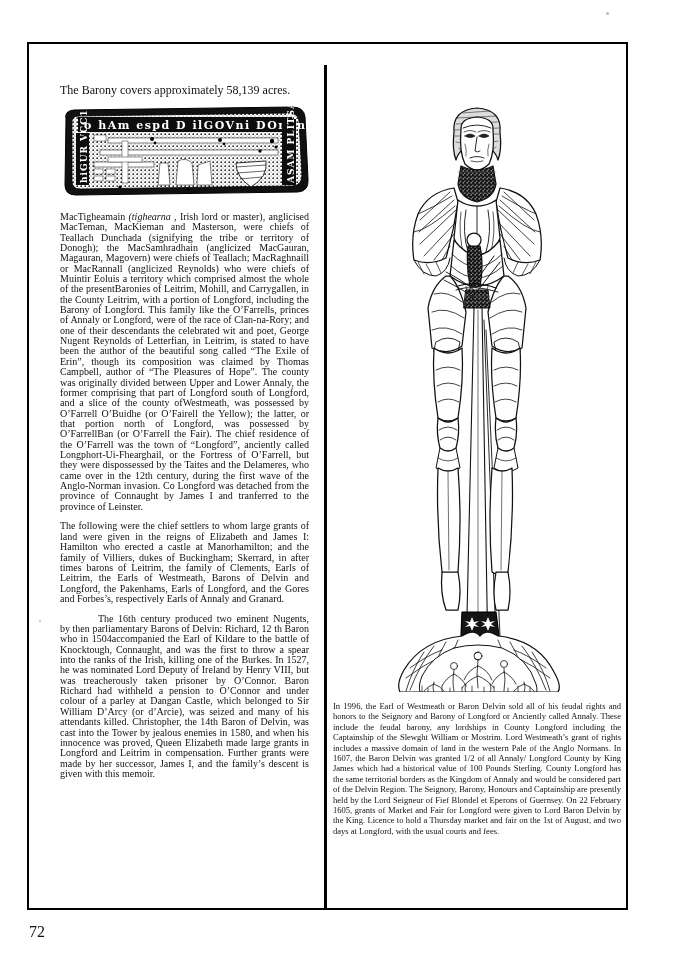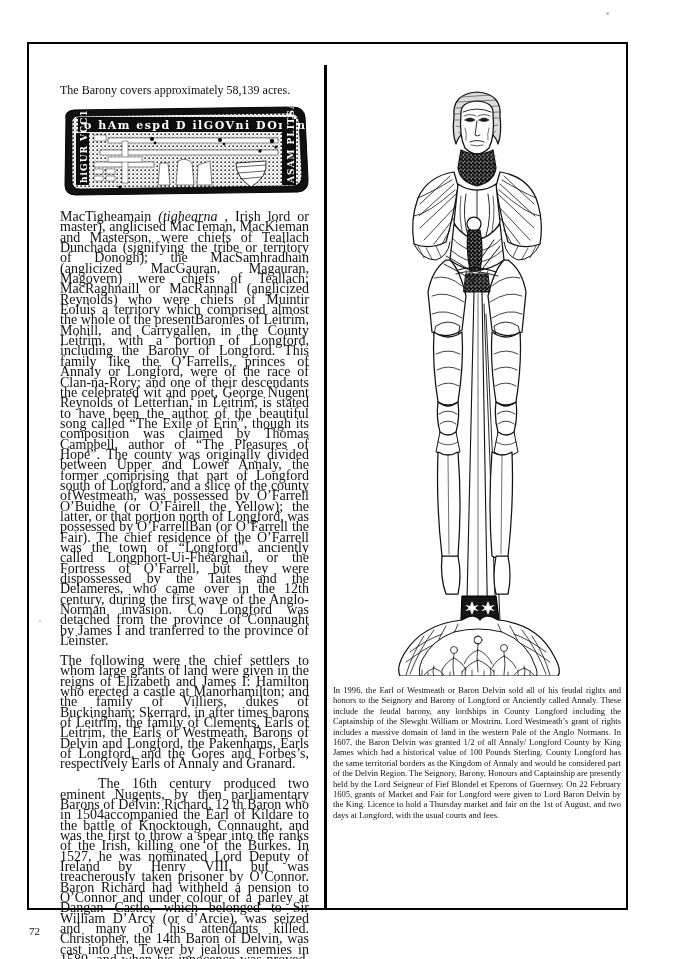--- a/index.html
+++ b/index.html
@@ -53,55 +53,55 @@
   }
   .seal-wrap {
     margin: 0 0 16px 0;
     width: 251px;
     height: 91px;
     position: relative;
   }
   .seal-svg { display: block; }
 
   .body-par {
-    font-size: 14px;
+    font-size: 10px;
     line-height: 10.35px;
     text-align: justify;
     margin: 0 0 9.5px 0;
     hyphens: manual;
   }
   .body-par.indent-block { text-indent: 38px; }
   .body-par i { font-style: italic; }
 
   
   .right-col {
     position: absolute;
     left: 333px;
-    top: 64px;
+    top: 80px;
     width: 288px;
   }
   .figure-wrap {
     width: 288px;
     height: 612px;
     position: relative;
   }
   .figure-svg { display: block; margin: 0 auto; }
   .caption-par {
     font-size: 8.55px;
     line-height: 10.4px;
     text-align: justify;
     margin: 9px 0 0 0;
   }
 
   
   .page-number {
     position: absolute;
     left: 29px;
     top: 925px;
-    font-size: 11px;
+    font-size: 16px;
     line-height: 13px;
     font-family: "Liberation Serif", serif;
   }
 
   
   .speck {
     position: absolute;
     background: #b9b9b9;
     border-radius: 50%;
   }

